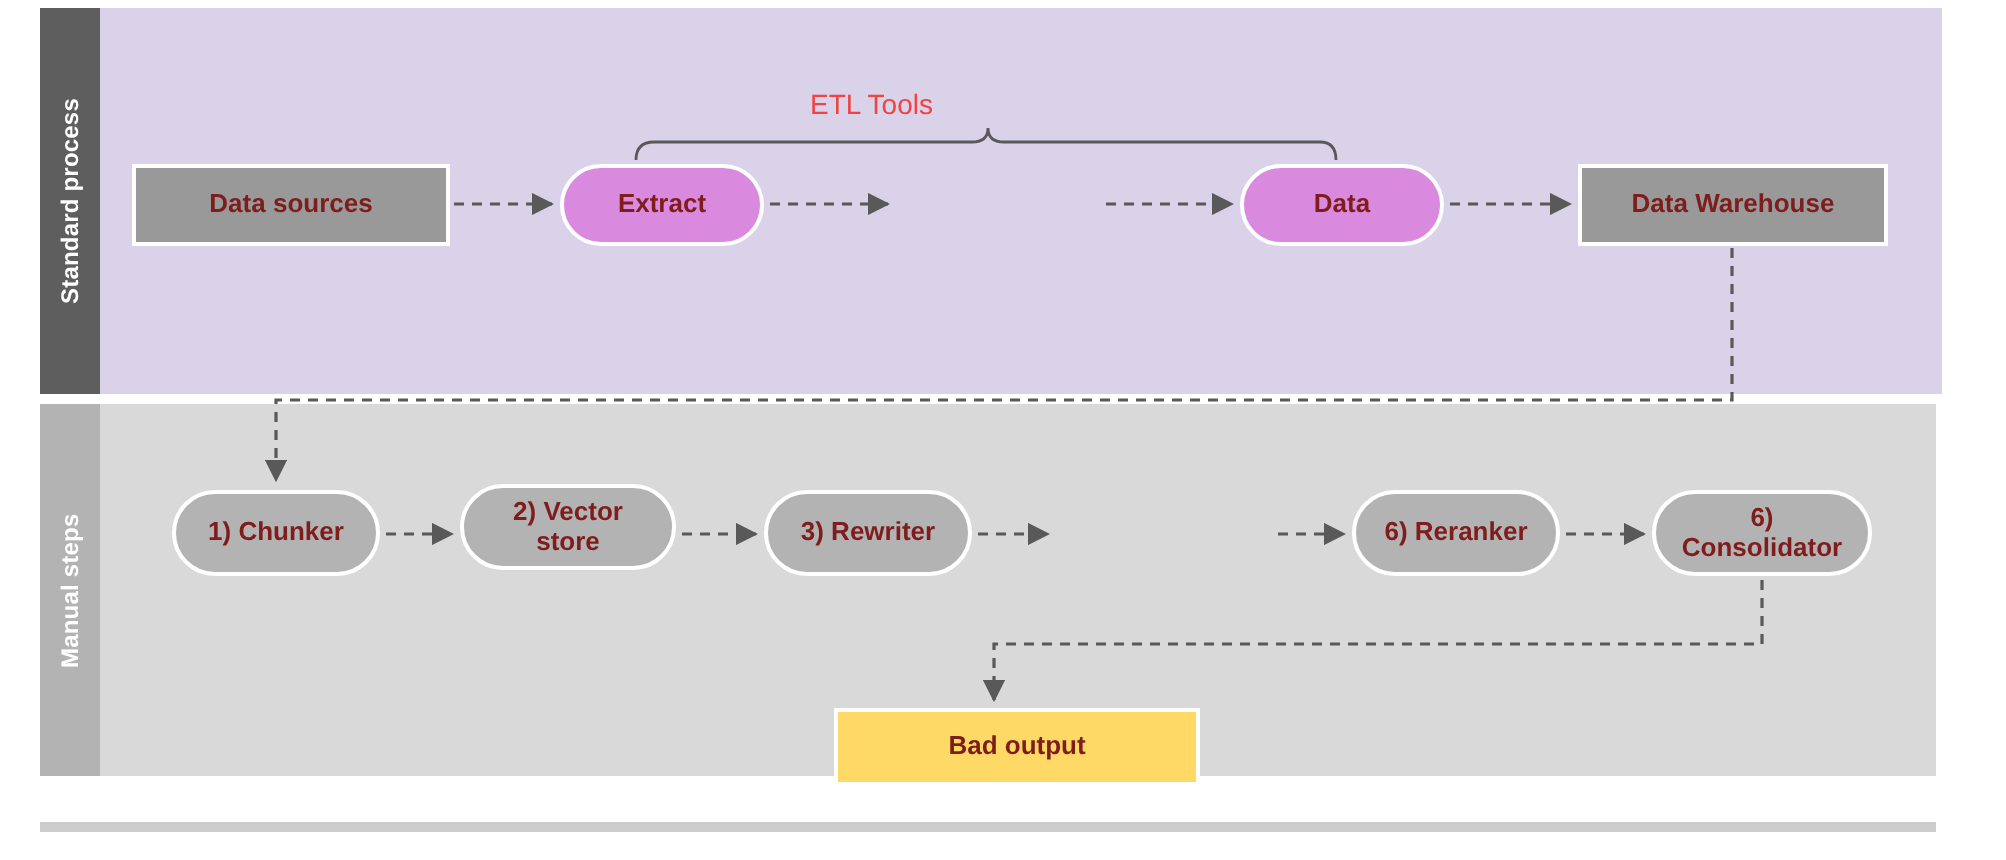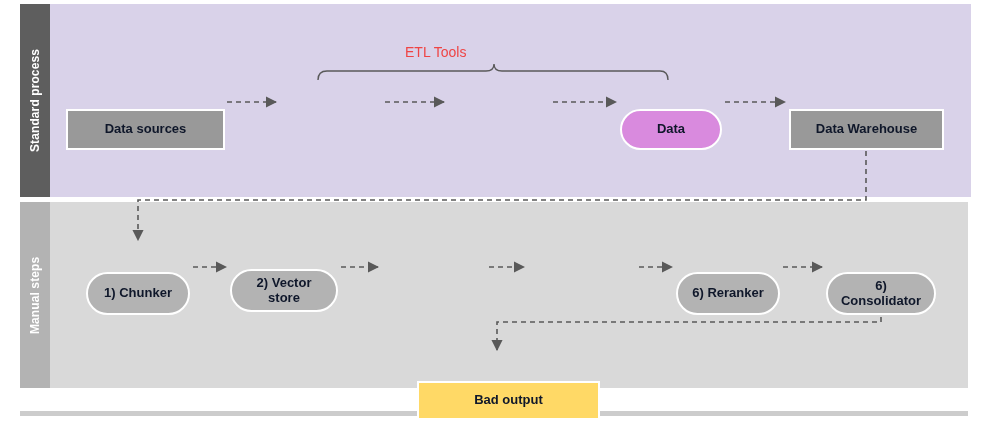--- a/index.html
+++ b/index.html
@@ -15,22 +15,22 @@
   #band-footer{left:20px;top:411px;width:948px;height:5px;background:#cccccc;}
 
   .lane-label{position:absolute;display:flex;align-items:center;justify-content:center;
               color:#ffffff;font-weight:bold;font-size:12px;letter-spacing:.1px;
               writing-mode:vertical-rl;transform:rotate(180deg);}
   #lane-top{left:20px;top:4px;width:30px;height:193px;background:#5e5e5e;}
   #lane-bottom{left:20px;top:202px;width:30px;height:186px;background:#b3b3b3;}
 
   
   .node{position:absolute;display:flex;align-items:center;justify-content:center;
-        text-align:center;color:#0f172a;font-weight:bold;font-size:13px;
-        line-height:1.15;box-sizing:border-box;border:2px solid #ffffff;margin-top:27px;}
+        text-align:center;color:#7f1d1d;font-weight:bold;font-size:13px;
+        line-height:1.15;box-sizing:border-box;border:2px solid #ffffff;}
   .rect{border-radius:0;}
   .pill{border-radius:24px;}
   .gray{background:#999999;}
   .magenta{background:#d98ade;}
   .steel{background:#b3b3b3;}
   .yellow{background:#ffd966;}
 
   
   #n-datasources{left:66px;top:82px;width:159px;height:41px;}
   #n-extract{left:280px;top:82px;width:102px;height:41px;}
@@ -88,35 +88,37 @@
     <line x1="639" y1="267" x2="672" y2="267" stroke="#595959" stroke-width="1.6" stroke-dasharray="5,4" marker-end="url(#arrow)"></line>
     <line x1="783" y1="267" x2="822" y2="267" stroke="#595959" stroke-width="1.6" stroke-dasharray="5,4" marker-end="url(#arrow)"></line>
 
     <path d="M 881 290 L 881 322 L 497 322 L 497 350" fill="none" stroke="#595959" stroke-width="1.6" stroke-dasharray="5,4" marker-end="url(#arrow)"></path>
   </svg>
 
   <div id="etl-label">ETL Tools</div>
 
   <div class="node rect gray" id="n-datasources">Data sources</div>
 
+  <div class="node pill magenta" id="n-extract">Extract</div>
 
 
   <div class="node pill magenta" id="n-load">Data</div>
 
   <div class="node rect gray" id="n-warehouse">Data Warehouse</div>
 
   <div class="node pill steel" id="n-chunker">1) Chunker</div>
 
   <div class="node pill steel" id="n-vectorstore">
     <span>
       <span>2) Vector</span><br>
       <span>store</span>
     </span>
   </div>
 
+  <div class="node pill steel" id="n-rewriter">3) Rewriter</div>
 
 
   <div class="node pill steel" id="n-reranker">6) Reranker</div>
 
   <div class="node pill steel" id="n-consolidator">
     <span>
       <span>6)</span><br>
       <span>Consolidator</span>
     </span>
   </div>

